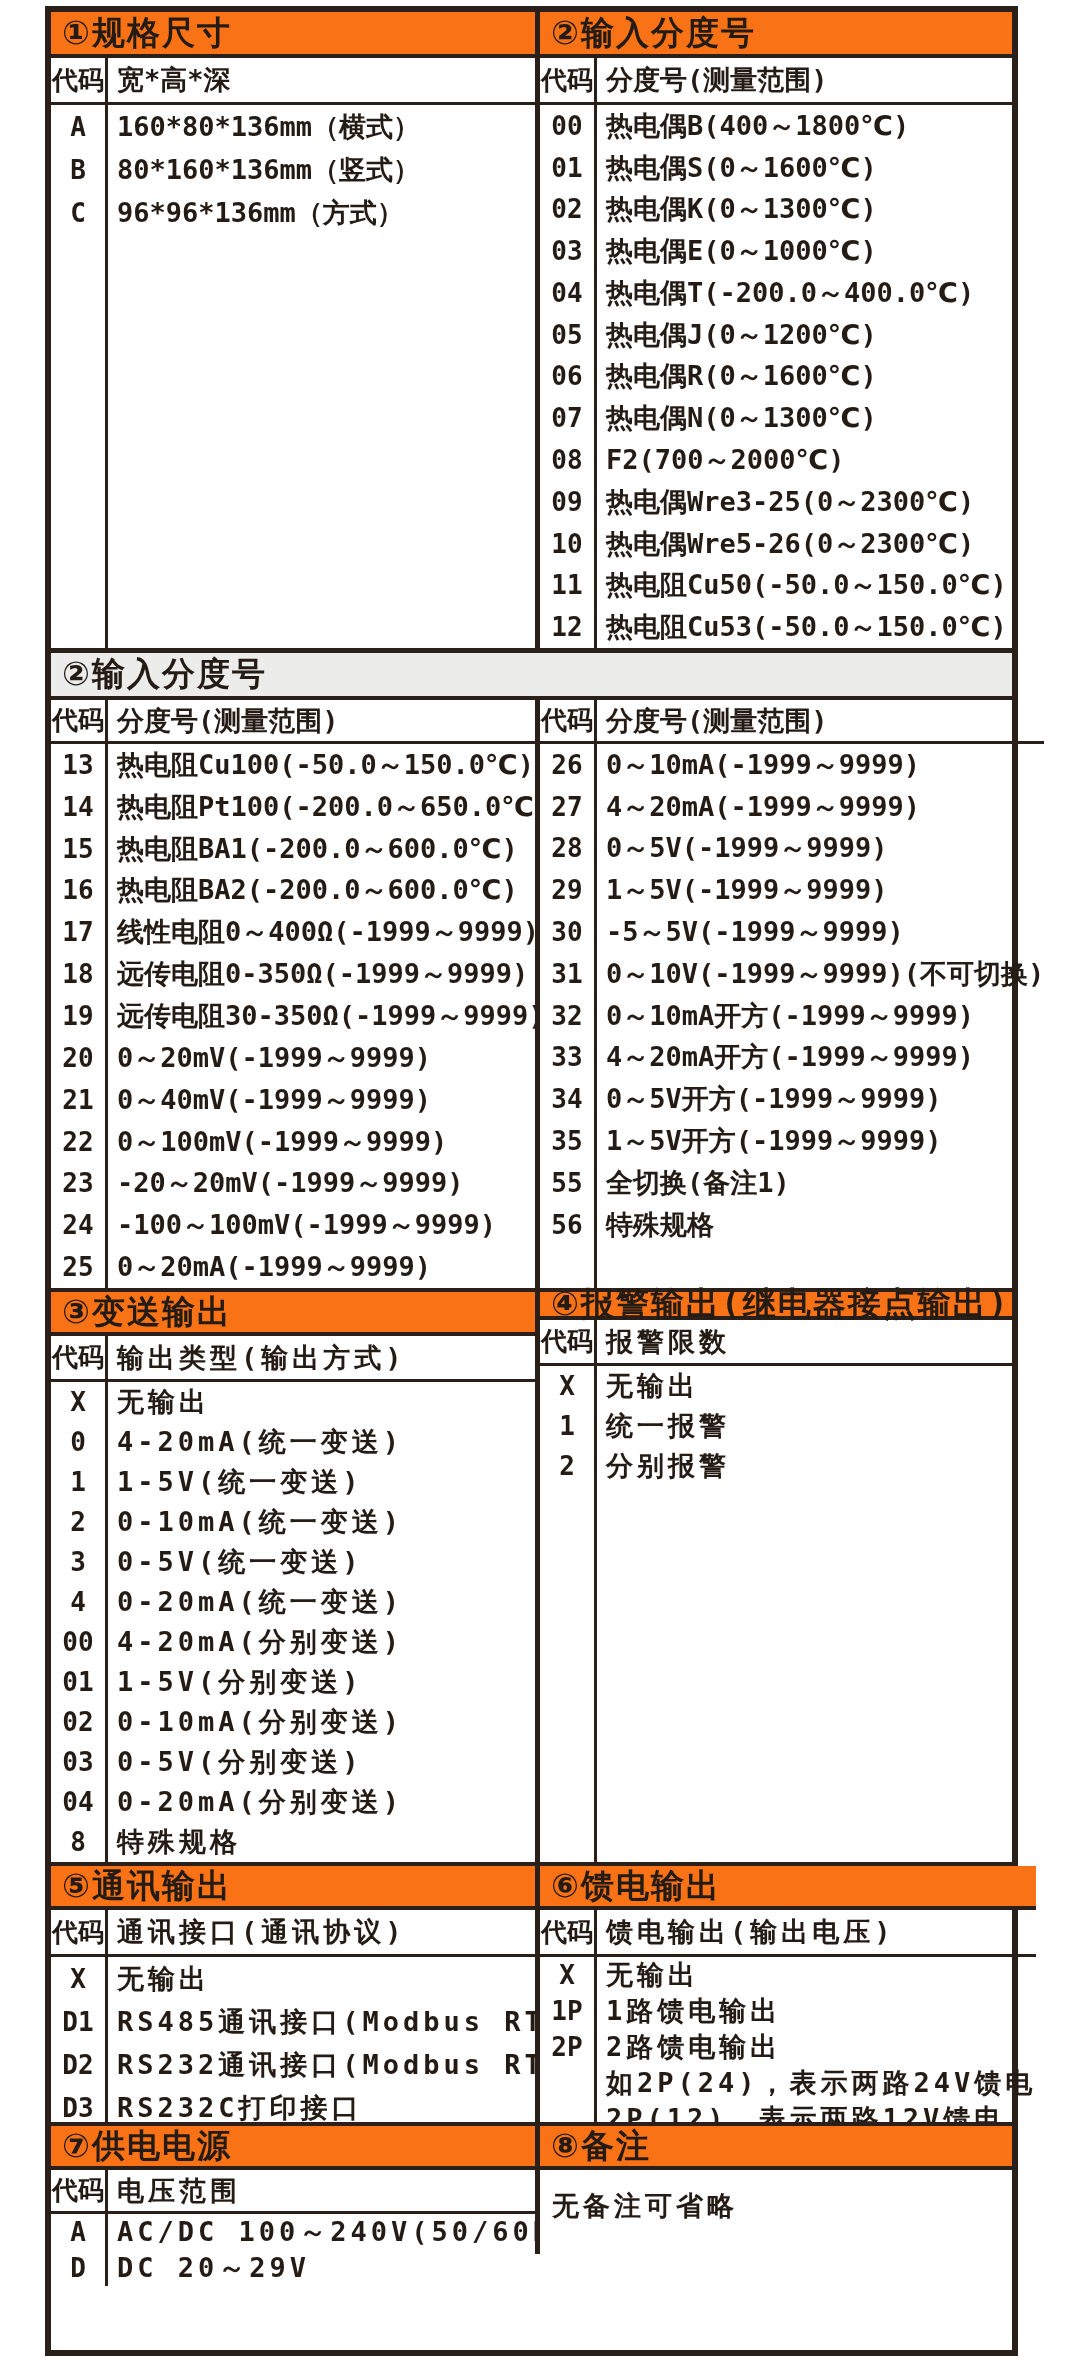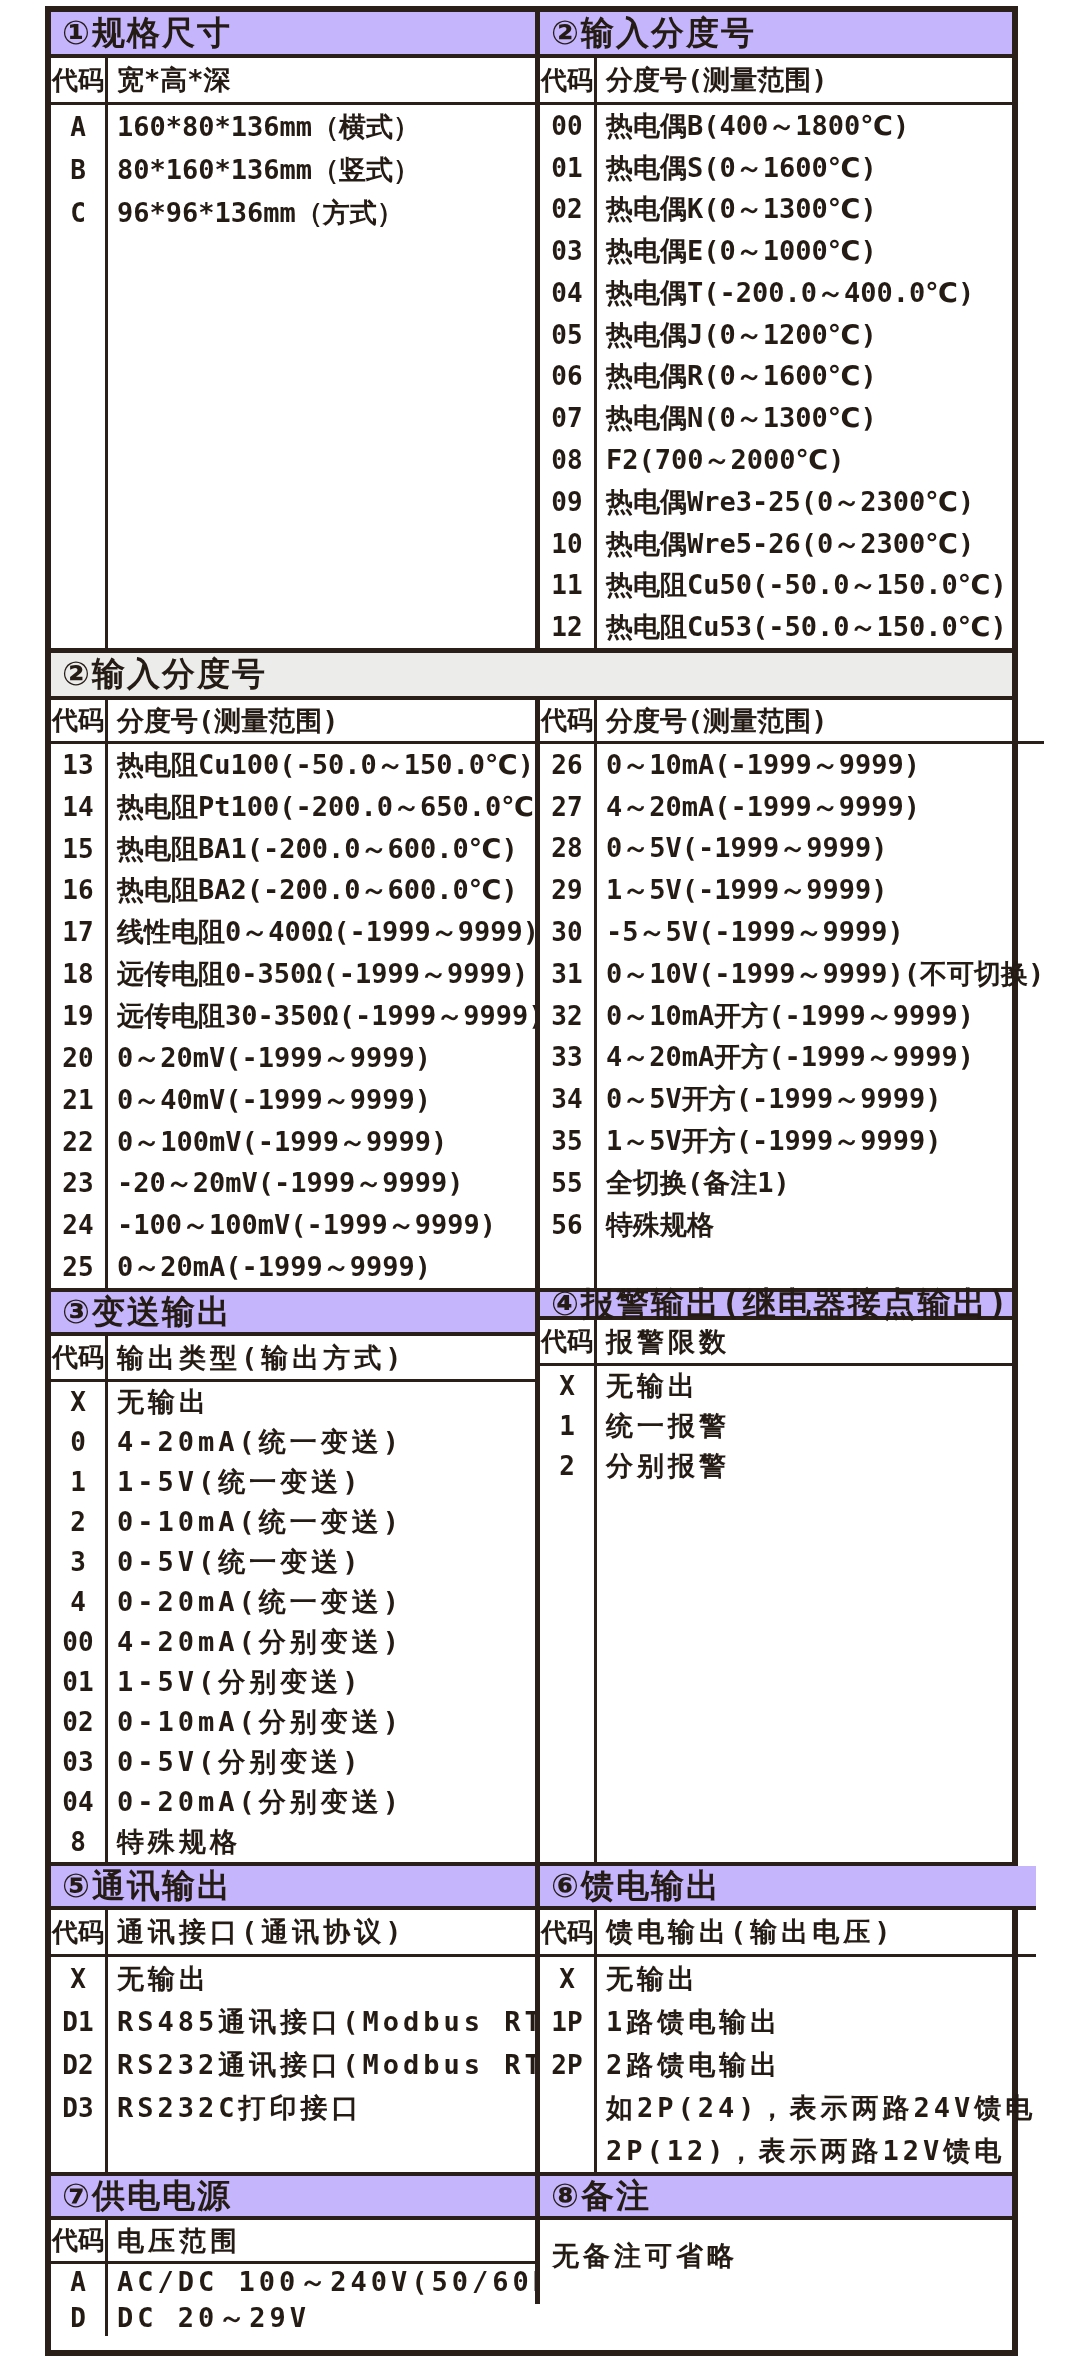--- a/index.html
+++ b/index.html
@@ -13,21 +13,21 @@
     position:absolute; left:45px; top:6px; width:973px; height:2350px;
     border:6px solid #2a1f19; background:#ffffff;
     display:flex; flex-direction:column;
   }
   .band { display:flex; width:100%; flex:none; }
   .band.topline { border-top:4px solid #2a1f19; }
   .half { display:flex; flex-direction:column; min-height:0; }
   .half.left { width:489px; border-right:5px solid #2a1f19; }
   .half.right { flex:1; }
   .sechead {
-    flex:none; background:#c4b5fd; border-bottom:4px solid #2a1f19;
+    flex:none; background:#f97316; border-bottom:4px solid #2a1f19;
     display:flex; align-items:center; padding-left:11px;
     font-size:33px; font-weight:bold; letter-spacing:2px; white-space:nowrap;
   }
   .fullhead {
     flex:none; width:100%; background:#ececeb;
     border-top:5px solid #2a1f19; border-bottom:4px solid #2a1f19;
     display:flex; align-items:center; padding-left:11px;
     font-size:33px; font-weight:bold; letter-spacing:2px;
   }
   .colhead { flex:none; display:flex; border-bottom:3px solid #2a1f19; font-weight:600; }
@@ -353,21 +353,21 @@
             <div class="cell desc">分别报警</div>
           </div>
           <div class="row filler">
             <div class="cell code"></div>
             <div class="cell desc"></div>
           </div>
         </div>
     </div>
   </div>
 
-  <div class="band topline sp" style="height:310px">
+  <div class="band topline sp" style="height:260px">
     <div class="half left">
       <div class="sechead" style="height:44px">
         <span>⑤通讯输出</span>
       </div>
       <div class="colhead" style="height:47px">
         <div class="cell code">代码</div>
         <div class="cell desc">通讯接口(通讯协议)</div>
       </div>
       <div class="rows fixed" style="--rh:43px">
           <div class="row">

